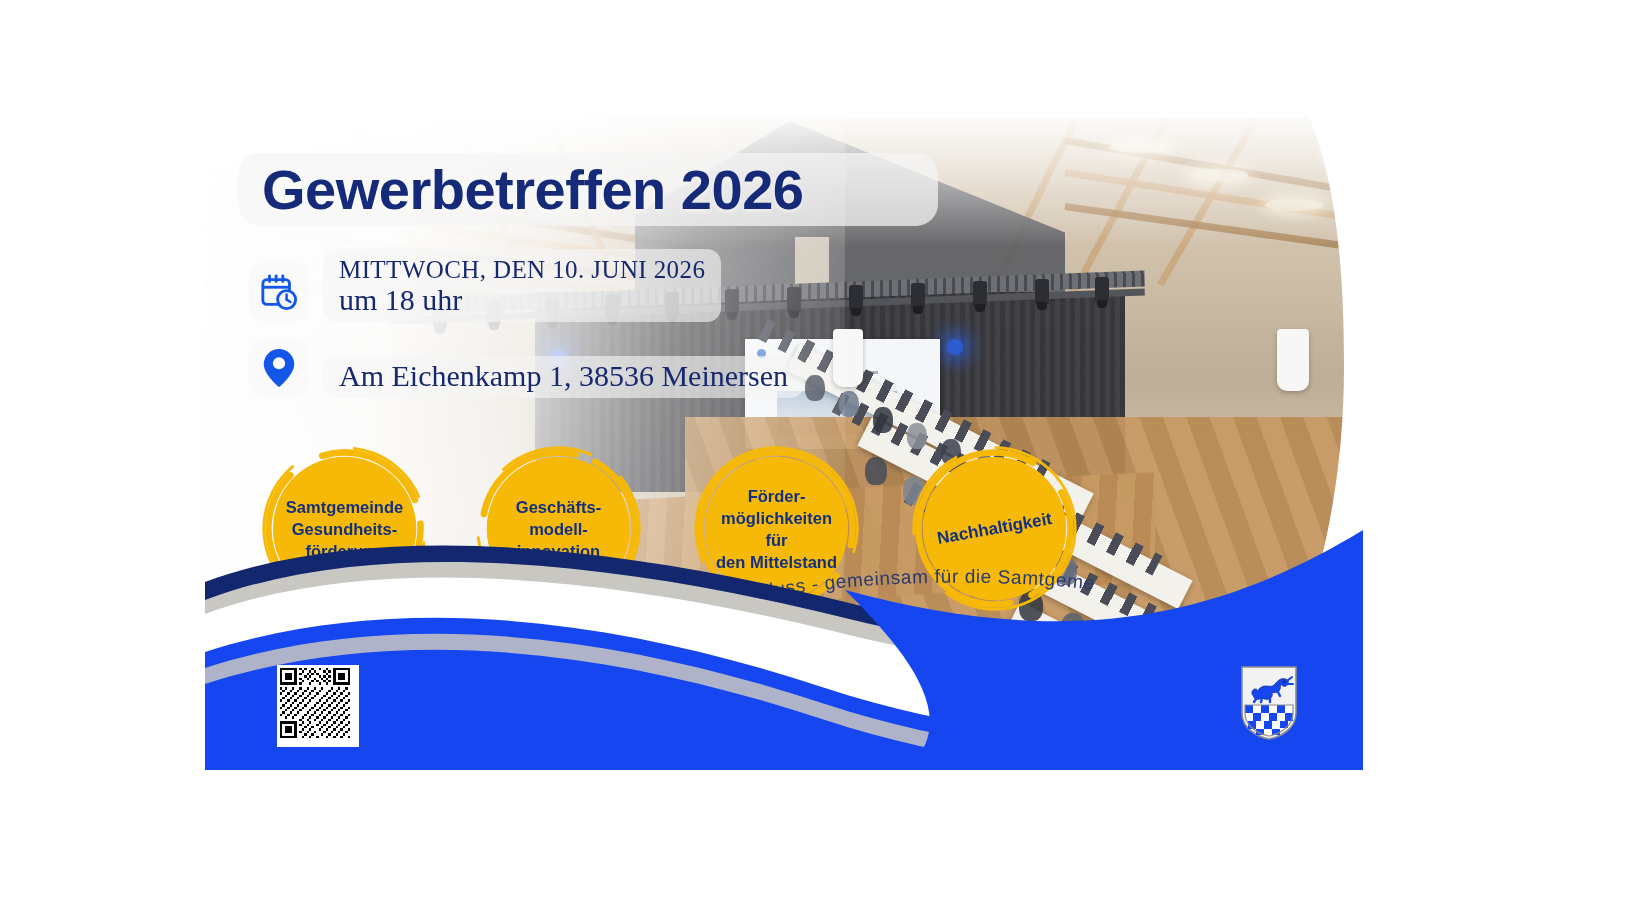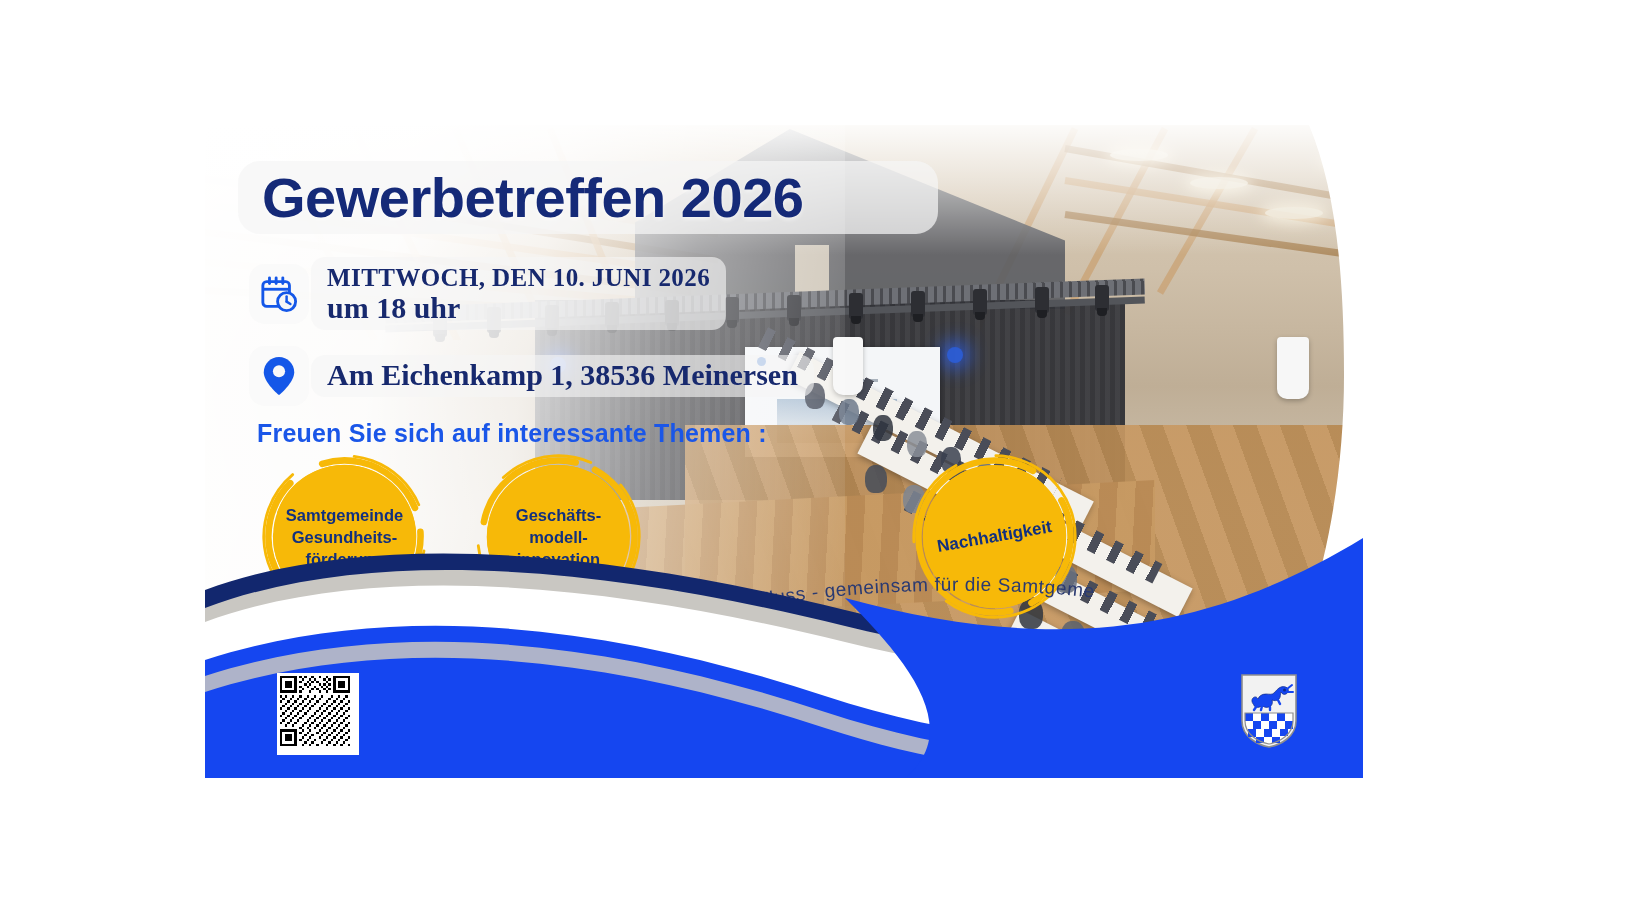--- a/index.html
+++ b/index.html
@@ -2,21 +2,21 @@
 <html><head>
 <meta charset="utf-8">
 <style>
   html,body{margin:0;padding:0;background:#ffffff;}
   body{width:1640px;height:924px;overflow:hidden;font-family:"Liberation Sans",sans-serif;}
 
   #stage{position:relative;width:1640px;height:924px;background:#ffffff;}
 
   
   #poster{
-    position:absolute;left:205px;top:125px;width:1158px;height:653px;
+    position:absolute;left:205px;top:117px;width:1158px;height:653px;
     overflow:hidden;background:#e5e5e5;
   }
 
   
   .photo{position:absolute;inset:0;overflow:hidden;}
   .ph-base{position:absolute;inset:0;
     background:linear-gradient(#d9cbb6 0%,#cfc0aa 22%,#bfae96 40%,#cfc4b2 60%,#c9bda9 100%);}
   
   .beams{position:absolute;left:0;top:0;width:100%;height:215px;overflow:hidden;}
   .beam{position:absolute;background:#a67e4e;opacity:.75;height:7px;transform-origin:left center;}
@@ -73,21 +73,21 @@
     clip-path:path('M150,0 L150,653 L0,653 C90,560 130,400 130,250 C130,140 120,60 95,0 Z');}
 
   
   .title-pill{position:absolute;left:33px;top:36px;width:700px;height:73px;
     background:rgba(245,245,245,.72);border-radius:22px;}
   .title{position:absolute;left:57px;top:38px;width:760px;
     font-size:56px;font-weight:bold;letter-spacing:-.5px;color:#152a78;line-height:70px;
     text-shadow:0 2px 4px rgba(255,255,255,.6);}
 
   
-  .info-row{position:absolute;display:flex;align-items:center;gap:2px;font-weight:bold;}
+  .info-row{position:absolute;display:flex;align-items:flex-end;gap:14px;}
   .ico-box{width:60px;height:60px;border-radius:16px;background:rgba(248,248,248,.78);
     display:flex;align-items:center;justify-content:center;flex:0 0 auto;}
   .txt-box{background:rgba(246,246,246,.62);border-radius:14px;padding:5px 16px 7px 16px;}
   .ser{font-family:"Liberation Serif",serif;color:#17296e;}
   .l1{font-size:25px;letter-spacing:.4px;line-height:31px;}
   .l2{font-size:30px;line-height:30px;}
 
   
   .themes-h{position:absolute;left:52px;top:294px;font-size:25px;font-weight:bold;color:#1a56e8;
     letter-spacing:.2px;}
@@ -249,21 +249,20 @@
         <svg width="34" height="40" viewBox="0 0 34 42">
           <path d="M17 1 C8.2 1 1 8.2 1 17 C1 28 17 41 17 41 C17 41 33 28 33 17 C33 8.2 25.8 1 17 1 Z" fill="#1457e8"></path>
           <circle cx="17" cy="16" r="6.4" fill="#f8f8f8"></circle>
         </svg>
       </div>
       <div class="txt-box">
         <div class="ser l2">Am Eichenkamp 1, 38536 Meinersen</div>
       </div>
     </div>
 
-    <div class="themes-h">Freuen Sie sich auf interessante Themen :</div>
 
     <div class="circ" style="left:68px;top:340px;">
       <svg class="ring" viewBox="0 0 180 180">
         <circle cx="90" cy="90" r="81" fill="none" stroke="#f7b908" stroke-width="7" stroke-dasharray="300 40 120 26" stroke-linecap="round" transform="rotate(12 90 90)"></circle>
         <circle cx="90" cy="90" r="74" fill="none" stroke="#f7b908" stroke-width="4.5" stroke-dasharray="230 60 150 30" stroke-linecap="round" transform="rotate(200 90 90)"></circle>
         <circle cx="90" cy="90" r="86" fill="none" stroke="#f7b908" stroke-width="3" stroke-dasharray="180 70 90 50" stroke-linecap="round" transform="rotate(110 90 90)"></circle>
       </svg>
       <div class="disc"></div>
       <div class="clabel">
         <span><span>Samtgemeinde</span><br><span>Gesundheits-</span><br><span>förderung</span></span>
@@ -275,20 +274,31 @@
         <circle cx="90" cy="90" r="81" fill="none" stroke="#f7b908" stroke-width="7" stroke-dasharray="280 46 130 22" stroke-linecap="round" transform="rotate(-40 90 90)"></circle>
         <circle cx="90" cy="90" r="74" fill="none" stroke="#f7b908" stroke-width="4.5" stroke-dasharray="240 55 140 35" stroke-linecap="round" transform="rotate(150 90 90)"></circle>
         <circle cx="90" cy="90" r="86" fill="none" stroke="#f7b908" stroke-width="3" stroke-dasharray="170 80 100 40" stroke-linecap="round" transform="rotate(60 90 90)"></circle>
       </svg>
       <div class="disc"></div>
       <div class="clabel">
         <span><span>Geschäfts-</span><br><span>modell-</span><br><span>innovation</span></span>
       </div>
     </div>
 
+    <div class="circ" style="left:500px;top:340px;">
+      <svg class="ring" viewBox="0 0 180 180">
+        <circle cx="90" cy="90" r="81" fill="none" stroke="#f7b908" stroke-width="7" stroke-dasharray="300 36 120 30" stroke-linecap="round" transform="rotate(160 90 90)"></circle>
+        <circle cx="90" cy="90" r="74" fill="none" stroke="#f7b908" stroke-width="4.5" stroke-dasharray="220 64 150 28" stroke-linecap="round" transform="rotate(20 90 90)"></circle>
+        <circle cx="90" cy="90" r="86" fill="none" stroke="#f7b908" stroke-width="3" stroke-dasharray="190 66 96 46" stroke-linecap="round" transform="rotate(250 90 90)"></circle>
+      </svg>
+      <div class="disc"></div>
+      <div class="clabel">
+        <span><span>Förder-</span><br><span>möglichkeiten für</span><br><span>den Mittelstand</span></span>
+      </div>
+    </div>
 
     <div class="circ" style="left:718px;top:340px;">
       <svg class="ring" viewBox="0 0 180 180">
         <circle cx="90" cy="90" r="81" fill="none" stroke="#f7b908" stroke-width="7" stroke-dasharray="290 44 126 24" stroke-linecap="round" transform="rotate(95 90 90)"></circle>
         <circle cx="90" cy="90" r="74" fill="none" stroke="#f7b908" stroke-width="4.5" stroke-dasharray="235 58 145 32" stroke-linecap="round" transform="rotate(280 90 90)"></circle>
         <circle cx="90" cy="90" r="86" fill="none" stroke="#f7b908" stroke-width="3" stroke-dasharray="175 74 98 44" stroke-linecap="round" transform="rotate(10 90 90)"></circle>
       </svg>
       <div class="disc"></div>
       <div class="clabel" style="transform:rotate(-10deg);font-size:17px;">
         <span>Nachhaltigkeit</span>

